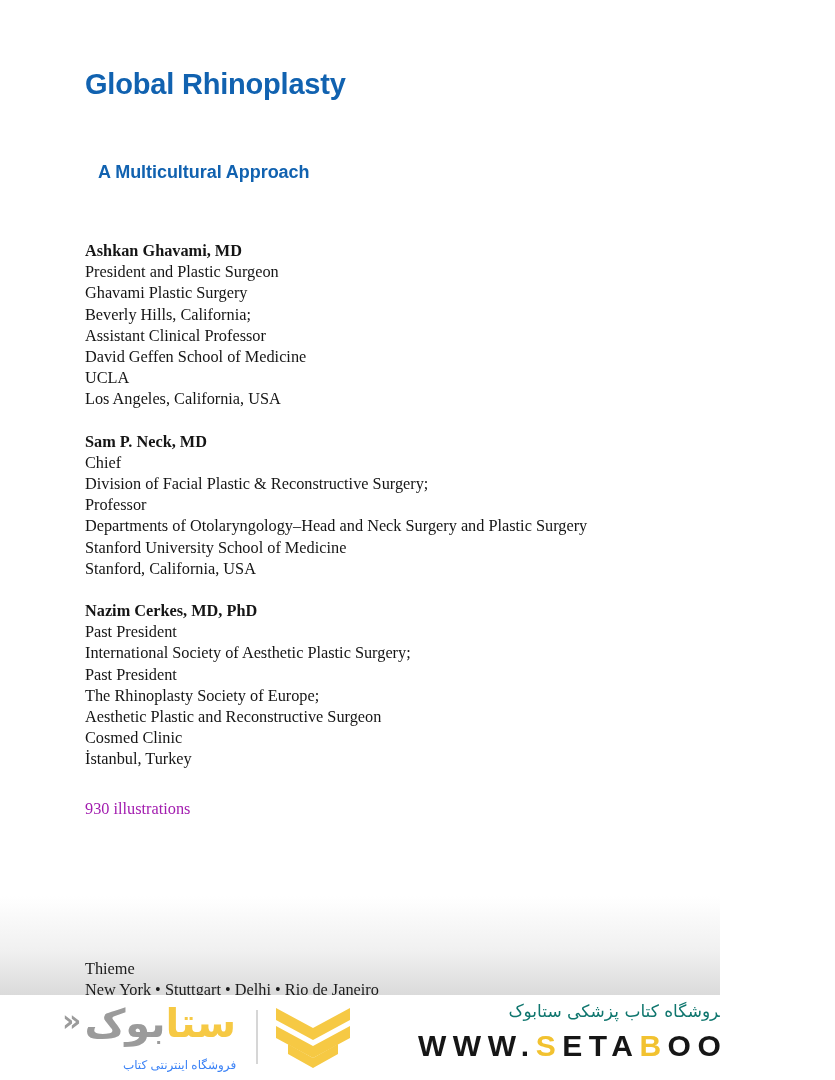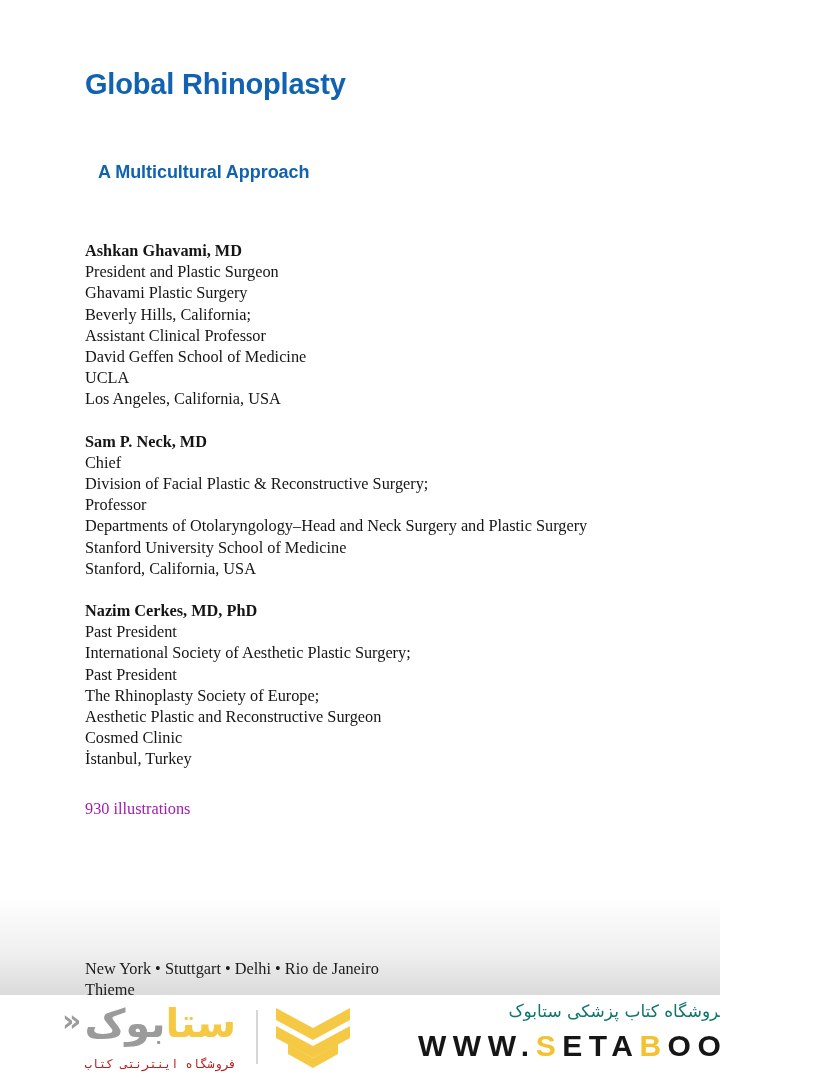--- a/index.html
+++ b/index.html
@@ -157,23 +157,23 @@
   .logo-chev {
     color: #9b9b9b;
     font-size: 30px;
     font-weight: bold;
     margin-right: 2px;
     position: relative;
     top: -2px;
   }
 
   .logo-tagline {
-    font-family: Liberation Mono, monospace;
+    font-family: Liberation Sans, sans-serif;
     font-size: 12px;
-    color: #b91c1c;
+    color: #3b82f6;
     direction: rtl;
     margin-top: 16px;
     letter-spacing: 0.3px;
   }
 
   .logo-divider {
     width: 2px;
     height: 54px;
     background: #d6d6d6;
     margin: 0 16px 0 20px;
@@ -258,22 +258,22 @@
       <div class="author-line">İstanbul, Turkey</div>
     </div>
 
   </div>
 
   <div class="illustrations">930 illustrations</div>
 
   <div class="page-fade"></div>
 
   <div class="imprint">
+    <div>Thieme</div>
     <div>New York • Stuttgart • Delhi • Rio de Janeiro</div>
-    <div>Thieme</div>
   </div>
 
   <div class="watermark">
 
     <div class="wm-left">
       <div class="logo-mark">
         <div class="logo-word">
           <span class="logo-seta">ستا</span>
           <span class="logo-book">بوک</span>
           <span class="logo-chev">«</span>

